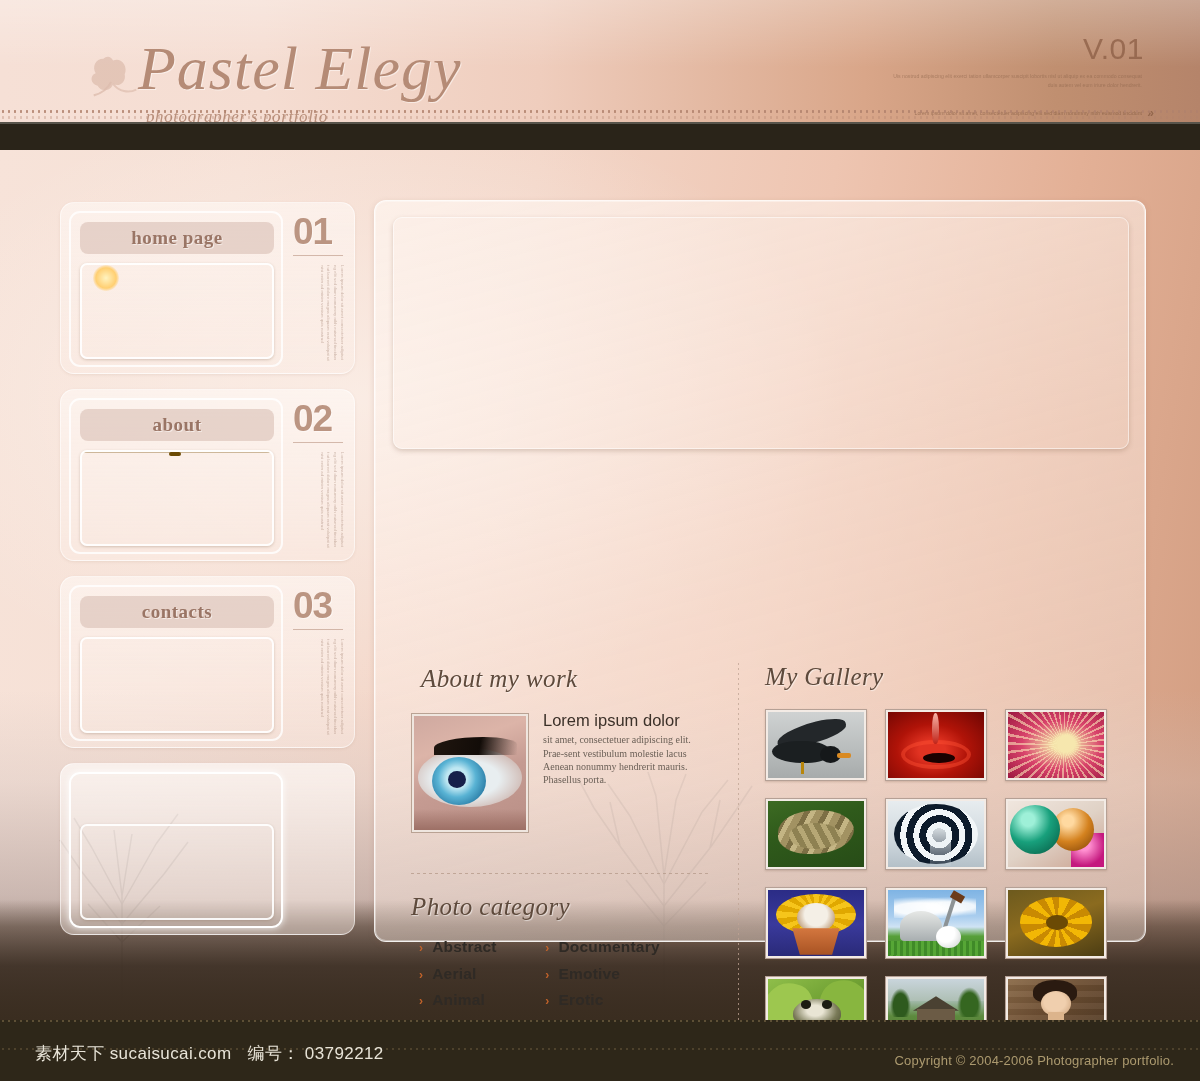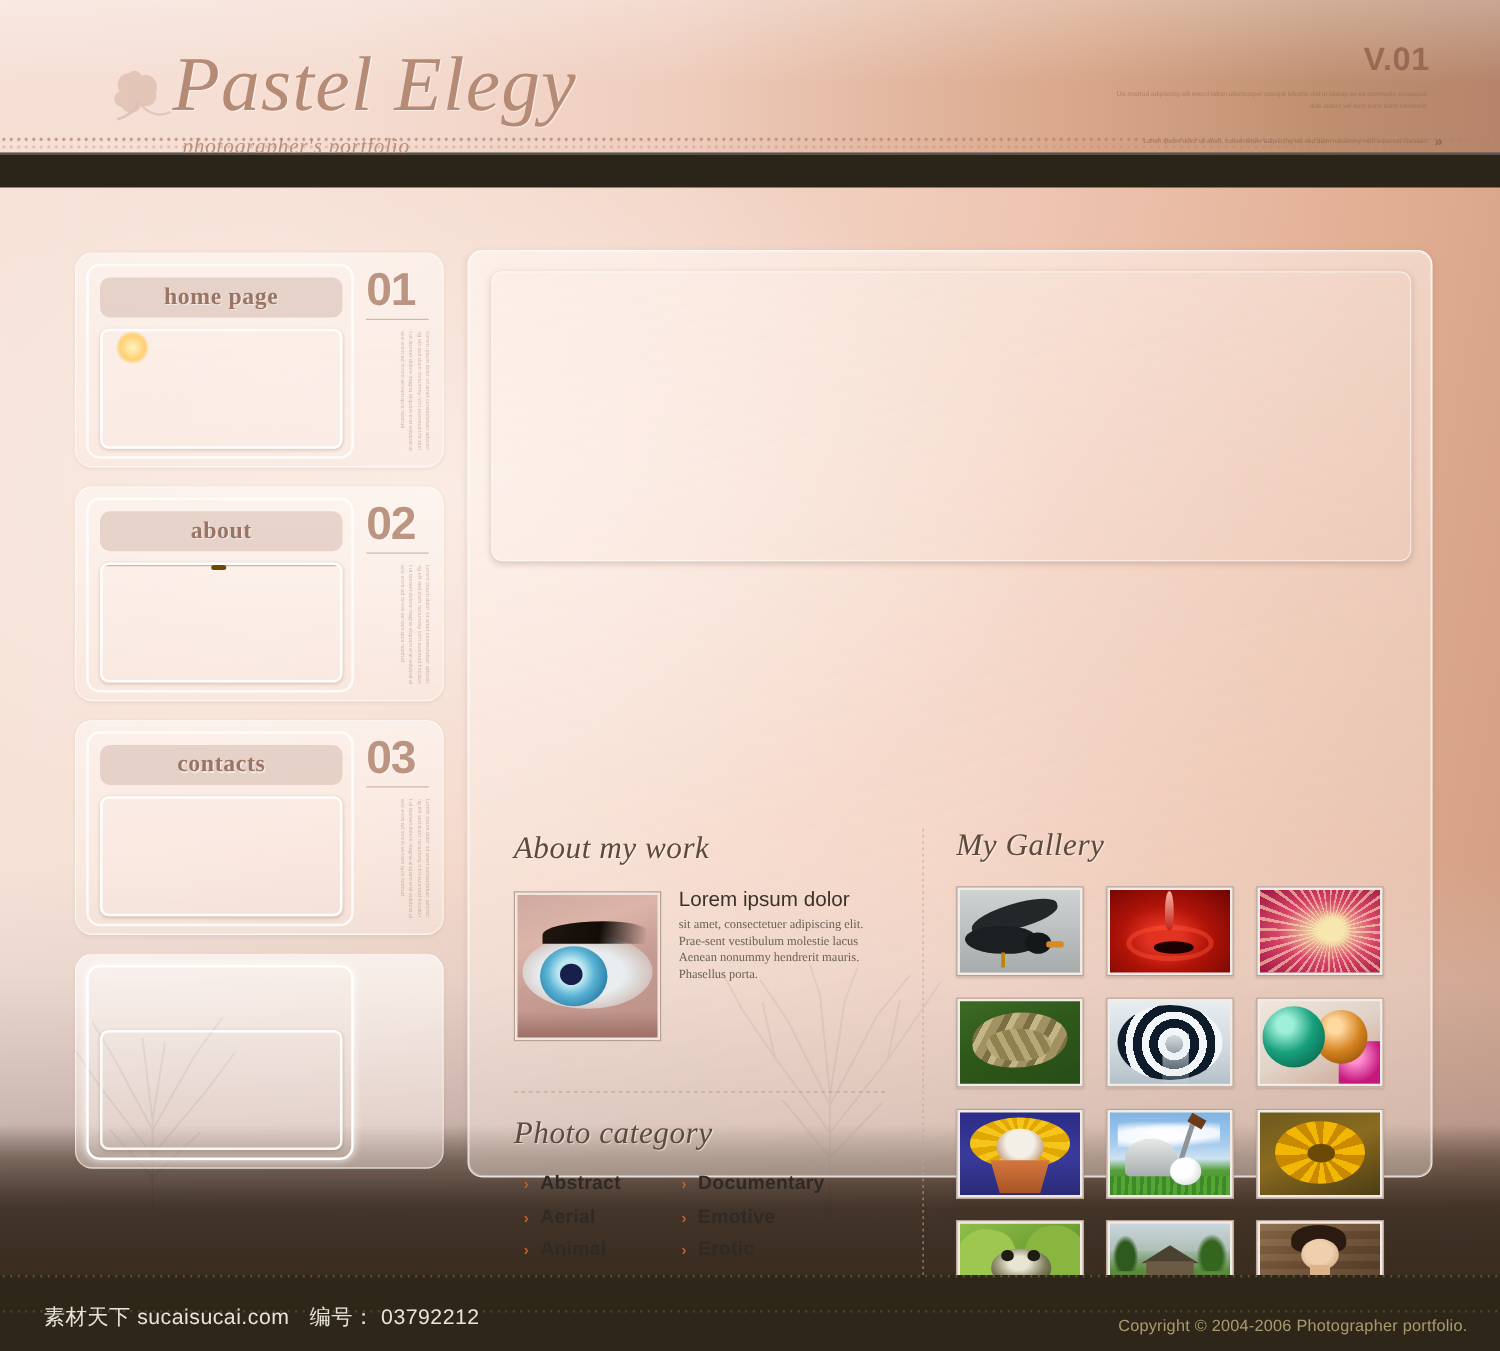--- a/index.html
+++ b/index.html
@@ -81,22 +81,22 @@
     font-size: 17px;
     color: #b9907c;
     letter-spacing: .6px;
     white-space: nowrap;
   }
 
   .version {
     position: absolute;
     right: 56px; top: 32px;
     font-family: "Liberation Sans", sans-serif;
-    font-weight: bold;
-    font-size: 26px;
+    font-weight: normal;
+    font-size: 30px;
     color: #8e6047;
     letter-spacing: .5px;
     opacity: .78;
   }
   .hdr-blurb {
     position: absolute;
     right: 58px; top: 72px;
     width: 250px;
     text-align: right;
     font-size: 5.2px;
@@ -329,21 +329,21 @@
     color: #5e4a3c;
     letter-spacing: .4px;
     text-shadow: 1px 1px 1px rgba(255,255,255,.55);
   }
 
   .about-col {
     position: absolute;
     left: 36px; top: 464px;
     width: 300px;
   }
-  .about-title { position: absolute; left: 0; top: 0; }
+  .about-title { position: absolute; left: 10px; top: 0; }
   .about-body {
     position: absolute; left: 0; top: 44px;
     width: 302px;
   }
   .about-photo {
     float: left;
     width: 118px; height: 120px;
     margin: 4px 14px 6px 0;
     border: 1px solid #b9a293;
     background: #efe6df;

